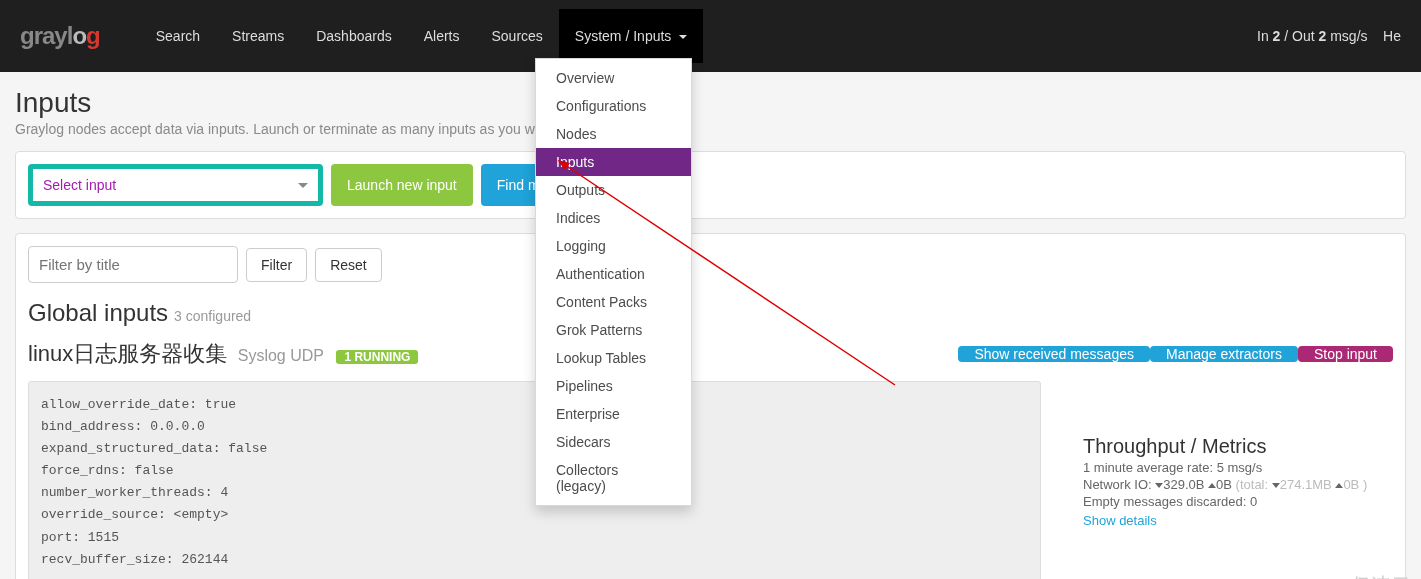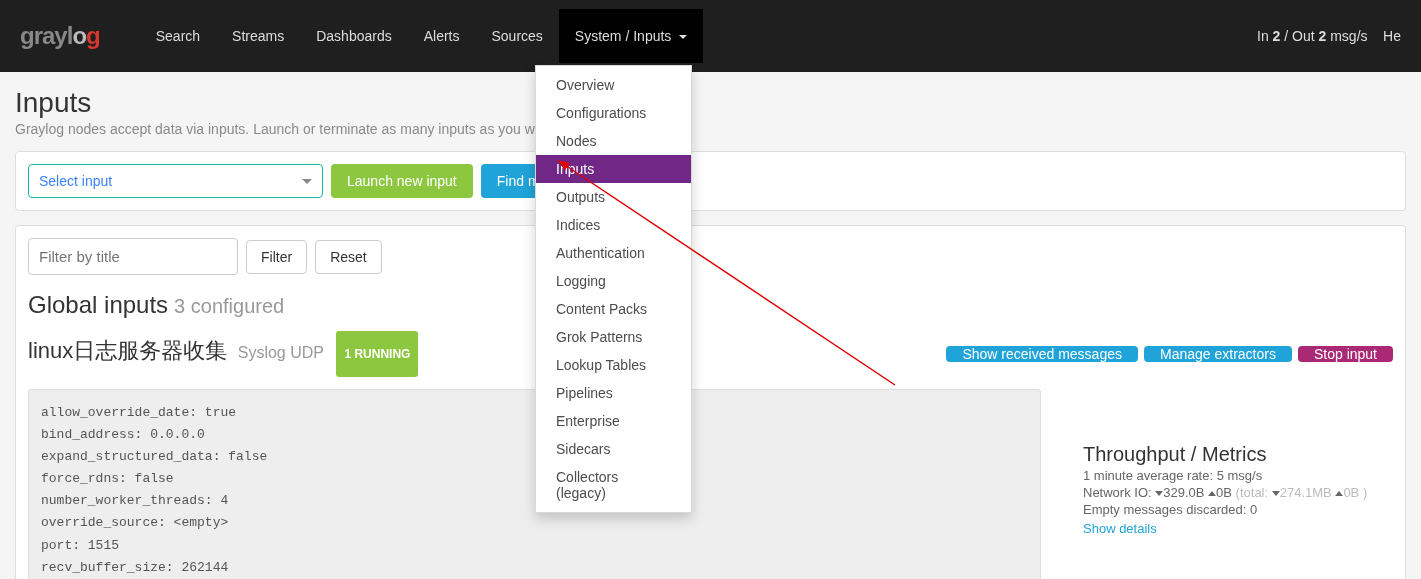--- a/index.html
+++ b/index.html
@@ -8,44 +8,44 @@
 .logo { font-size:24px; font-weight:600; letter-spacing:-1px; }
 .logo .g { color:#888; }
 .logo .o { color:#bbb; }
 .logo .r { color:#d6382f; }
 .nav-items { display:flex; margin-left:40px; }
 .nav-item { padding:19px 16px; font-size:14px; color:#ddd; cursor:pointer; }
 .nav-item.active { background:#000; }
 .caret { display:inline-block; width:0; height:0; border-left:4px solid transparent; border-right:4px solid transparent; border-top:4px solid #ddd; margin-left:4px; vertical-align:middle; }
 .nav-right { margin-left:auto; font-size:14px; color:#ddd; }
 .nav-right b { font-weight:700; }
-.dropdown { position:absolute; left:535px; top:65px; width:157px; background:#fff; border:1px solid rgba(0,0,0,.15); box-shadow:0 6px 12px rgba(0,0,0,.175); z-index:20; padding:5px 0; }
+.dropdown { position:absolute; left:535px; top:58px; width:157px; background:#fff; border:1px solid rgba(0,0,0,.15); box-shadow:0 6px 12px rgba(0,0,0,.175); z-index:20; padding:5px 0; }
 .dropdown-item { padding:6px 20px; font-size:14px; color:#4c4c4c; cursor:pointer; }
 .dropdown-item.selected { background:#702785; color:#fff; }
 .content { padding:15px; }
 .page-title { font-size:28px; font-weight:400; color:#333; margin-bottom:2px; }
 .page-subtitle { font-size:14px; color:#8a8a8a; }
 .panel { background:#fff; border:1px solid #ddd; border-radius:4px; margin-top:14px; padding:12px; }
 .row-launch { display:flex; gap:8px; }
-.select-input { flex:0 0 295px; border:1px solid #14b8a6; border-radius:4px; padding:8px 10px; font-size:14px; color:#3b82f6; display:flex; align-items:center; justify-content:space-between; }
+.select-input { flex:0 0 295px; border:5px solid #14b8a6; border-radius:4px; padding:8px 10px; font-size:14px; color:#a21caf; display:flex; align-items:center; justify-content:space-between; }
 .select-caret { width:0; height:0; border-left:5px solid transparent; border-right:5px solid transparent; border-top:5px solid #888; }
 .btn { border:none; border-radius:4px; padding:0 16px; font-size:14px; cursor:pointer; color:#fff; }
 .btn-green { background:#8dc63f; }
 .btn-blue { background:#1fa3d8; }
 .btn-gray { background:#fff; color:#333; border:1px solid #ccc; padding:8px 14px; }
 .btn-magenta { background:#ab2974; }
 .row-filter { display:flex; gap:8px; align-items:center; }
 .filter-input { width:210px; border:1px solid #ccc; border-radius:4px; padding:9px 10px; font-size:15px; color:#888; }
 .global-inputs-h { font-size:24px; font-weight:400; margin-top:16px; }
-.configured { font-size:20px; color:#999; font-weight:300; margin-left:6px; }
+.configured { font-size:14px; color:#999; font-weight:300; margin-left:6px; }
 .input-row { display:flex; align-items:center; justify-content:space-between; margin-top:12px; }
 .input-title { font-size:22px; font-weight:400; }
 .input-type { font-size:16px; color:#999; margin-left:6px; }
-.badge { display:inline-block; background:#8dc63f; color:#fff; font-size:12px; font-weight:700; padding:16px 8px; border-radius:3px; margin-left:8px; vertical-align:middle; }
-.action-btns { display:flex; gap:6px; }
+.badge { display:inline-block; background:#8dc63f; color:#fff; font-size:12px; font-weight:700; padding:0 8px; border-radius:3px; margin-left:8px; vertical-align:middle; }
+.action-btns { display:flex; }
 .lower { display:flex; gap:42px; margin-top:12px; align-items:center; }
 .config-box { flex:1; background:#eee; border:1px solid #ddd; border-radius:3px; padding:12px; font-family:"Courier New",monospace; font-size:13px; color:#555; line-height:1.7; }
 .metrics { width:310px; }
 .metrics-title { font-size:20px; font-weight:400; color:#333; }
 .metrics-line { font-size:13px; color:#666; margin-top:2px; }
 .metrics-line .total { color:#bbb; }
 .metrics-link { color:#1fa3d8; font-size:13px; cursor:pointer; margin-top:4px; display:inline-block; }
 .tri-down { display:inline-block; width:0; height:0; border-left:4px solid transparent; border-right:4px solid transparent; border-top:5px solid #666; vertical-align:middle; }
 .tri-up { display:inline-block; width:0; height:0; border-left:4px solid transparent; border-right:4px solid transparent; border-bottom:5px solid #666; vertical-align:middle; }
 .arrow-svg { position:absolute; left:555px; top:155px; z-index:30; pointer-events:none; }
@@ -72,22 +72,22 @@
   </div>
 </div>
 
 <div class="dropdown">
   <div class="dropdown-item">Overview</div>
   <div class="dropdown-item">Configurations</div>
   <div class="dropdown-item">Nodes</div>
   <div class="dropdown-item selected">Inputs</div>
   <div class="dropdown-item">Outputs</div>
   <div class="dropdown-item">Indices</div>
+  <div class="dropdown-item">Logging</div>
   <div class="dropdown-item">Authentication</div>
-  <div class="dropdown-item">Logging</div>
   <div class="dropdown-item">Content Packs</div>
   <div class="dropdown-item">Grok Patterns</div>
   <div class="dropdown-item">Lookup Tables</div>
   <div class="dropdown-item">Pipelines</div>
   <div class="dropdown-item">Enterprise</div>
   <div class="dropdown-item">Sidecars</div>
   <div class="dropdown-item">Collectors (legacy)</div>
 </div>
 
 <svg class="arrow-svg" width="380" height="260">

